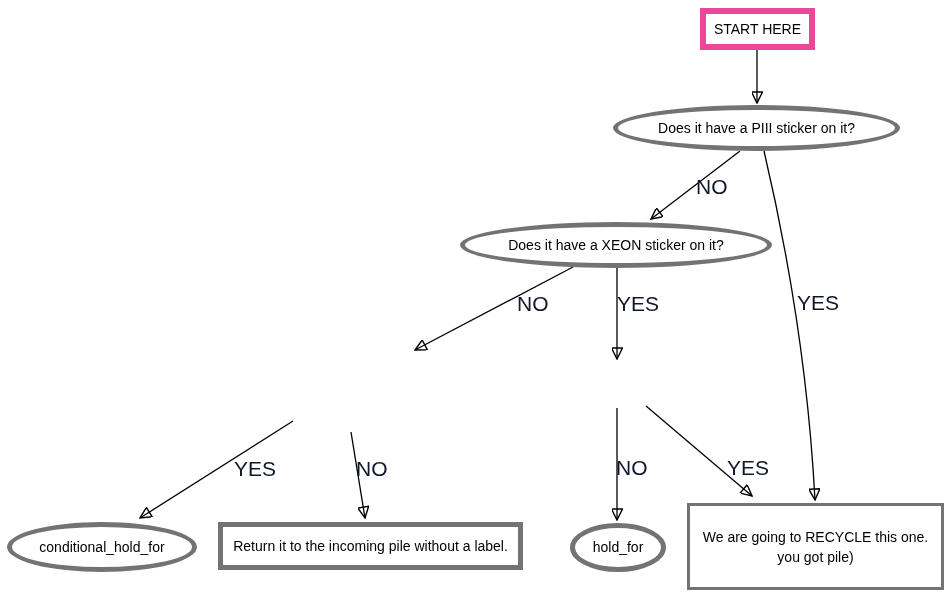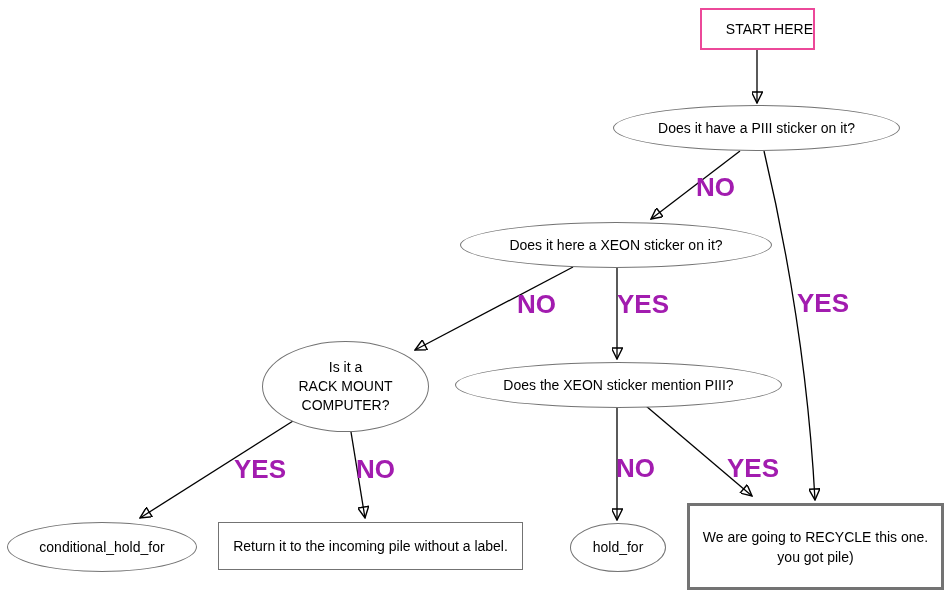--- a/index.html
+++ b/index.html
@@ -19,36 +19,35 @@
   }
   #edges path { stroke: #000000; stroke-width: 1.3; fill: none; }
   .node {
     position: absolute;
     display: flex;
     flex-direction: column;
     align-items: center;
     justify-content: center;
     text-align: center;
     background: #ffffff;
-    border: 1px solid #737373;
+    border: 5px solid #737373;
     box-sizing: border-box;
     font-size: 14px;
     line-height: 19px;
     white-space: nowrap;
   }
   .ellipse { border-radius: 50%; }
-  .start-box { border: 2px solid #ec4899; align-items: flex-end; }
+  .start-box { border: 6px solid #ec4899; }
   .thick-box { border-width: 3px; }
   .edge-label {
     position: absolute;
-    font-size: 26px;
+    font-size: 21px;
     line-height: 22px;
-    color: #a21caf;
+    color: #0f172a;
     white-space: nowrap;
-    font-weight: bold;
   }
 </style>
 </head>
 <body>
 
 <div id="canvas">
 
   <svg id="edges" viewBox="0 0 949 595">
     <defs>
       <marker id="arrow" viewBox="0 0 10 10" refX="10" refY="5" markerWidth="13" markerHeight="11" orient="auto" markerUnits="userSpaceOnUse">
@@ -68,32 +67,24 @@
 
   <div class="node start-box" style="left:700px; top:8px; width:115px; height:42px;">
     <span>START HERE</span>
   </div>
 
   <div class="node ellipse" style="left:613px; top:105px; width:287px; height:46px;">
     <span>Does it have a PIII sticker on it?</span>
   </div>
 
   <div class="node ellipse" style="left:460px; top:222px; width:312px; height:46px;">
-    <span>Does it here a XEON sticker on it?</span>
+    <span>Does it have a XEON sticker on it?</span>
   </div>
 
-  <div class="node ellipse" style="left:262px; top:341px; width:167px; height:91px;">
-    <span>Is it a</span>
-    <span>RACK MOUNT</span>
-    <span>COMPUTER?</span>
-  </div>
 
-  <div class="node ellipse" style="left:455px; top:362px; width:327px; height:46px;">
-    <span>Does the XEON sticker mention PIII?</span>
-  </div>
 
   <div class="node ellipse" style="left:7px; top:522px; width:190px; height:50px;align-items:center;">
     <span>conditional_hold_for</span>
   </div>
 
   <div class="node" style="left:218px; top:522px; width:305px; height:48px;">
     <span>Return it to the incoming pile without a label.</span>
   </div>
 
   <div class="node ellipse" style="left:570px; top:523px; width:96px; height:49px;">

